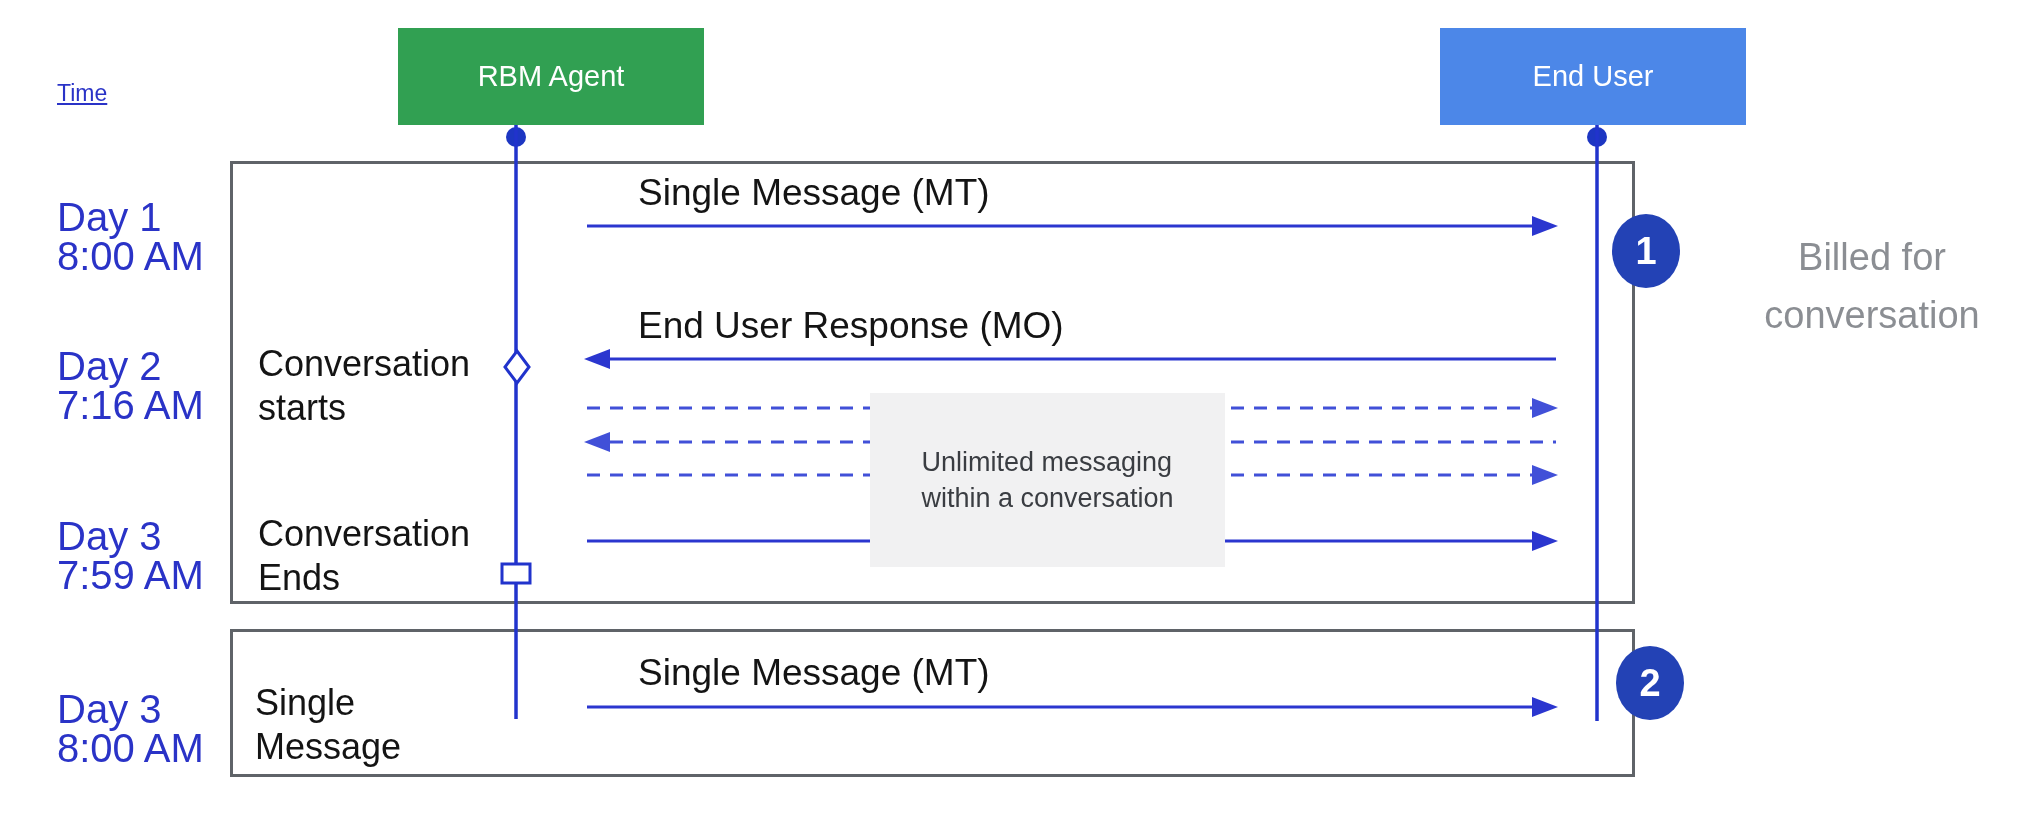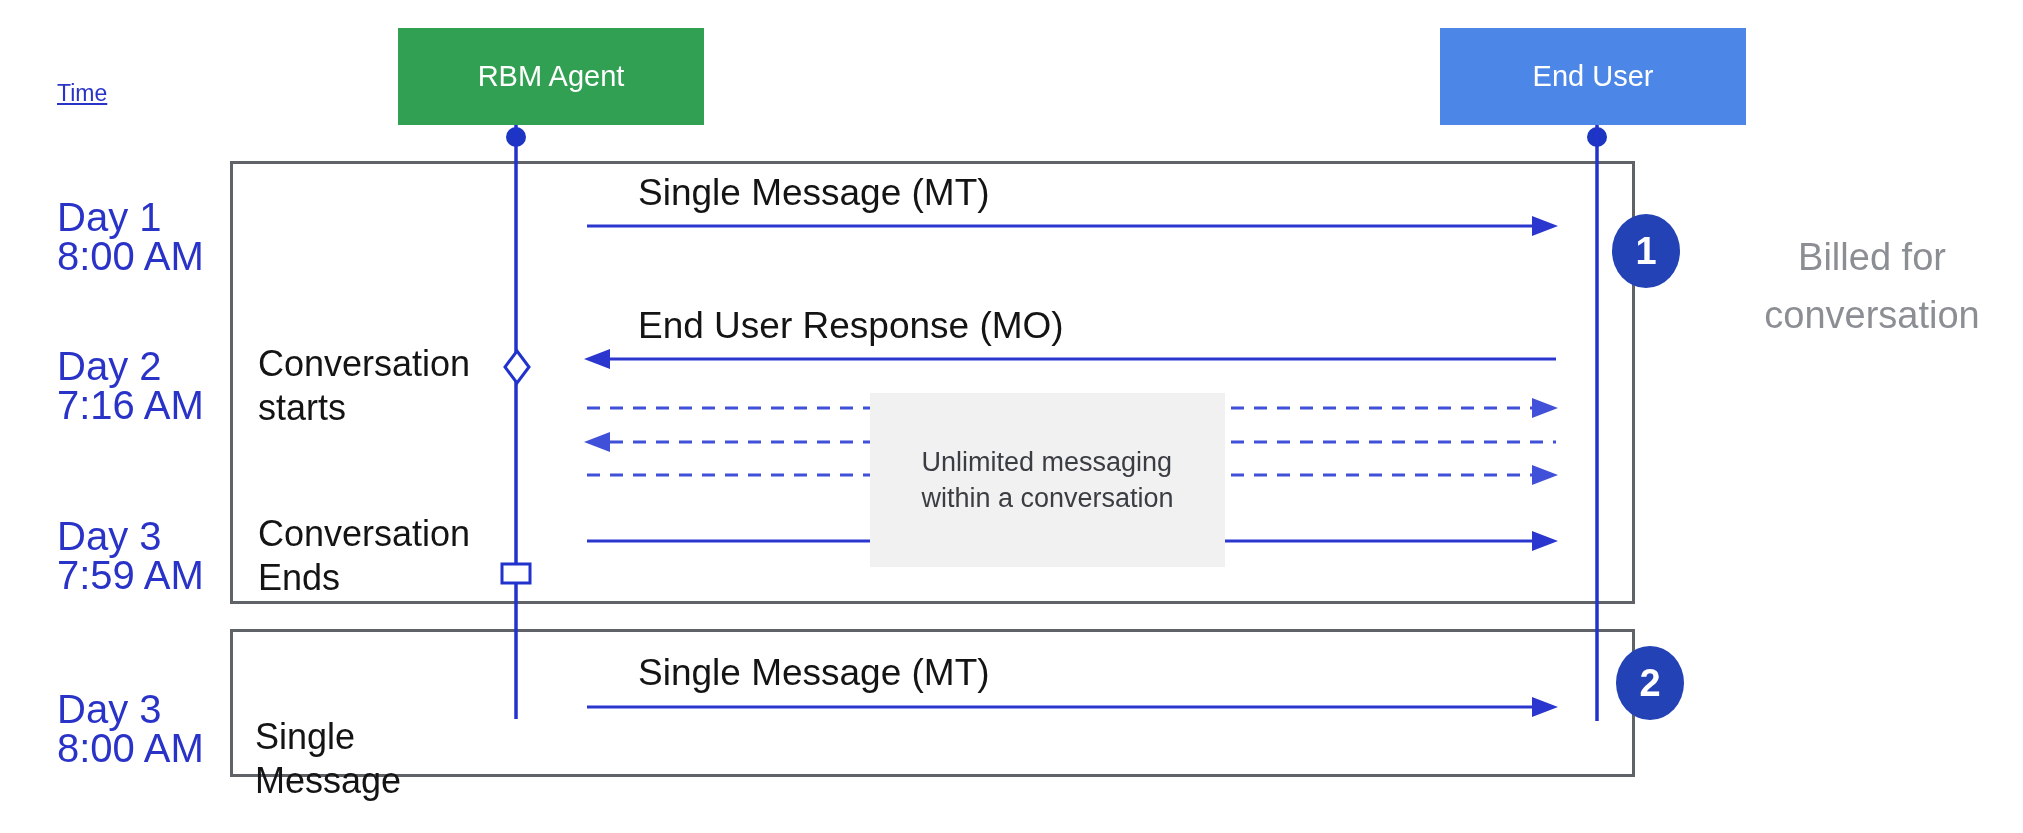--- a/index.html
+++ b/index.html
@@ -149,21 +149,21 @@
   <div class="abs milestone preline" style="left:258px;top:342px">Conversation
 starts</div>
   <div class="abs milestone preline" style="left:258px;top:512px">Conversation
 Ends</div>
 
   <div class="abs note">
     <span class="preline">Unlimited messaging
 within a conversation</span>
   </div>
 
-  <div class="abs milestone preline" style="left:255px;top:715px">Single
+  <div class="abs milestone preline" style="left:255px;top:681px">Single
 Message</div>
   <div class="abs msg-label" style="left:598px;top:652px">Single Message (MT)</div>
 
   <div class="badge" id="badge-1">
     <span>1</span>
   </div>
   <div class="abs billed preline" style="top:228px">Billed for
 conversation</div>
 
   <div class="badge" id="badge-2">

